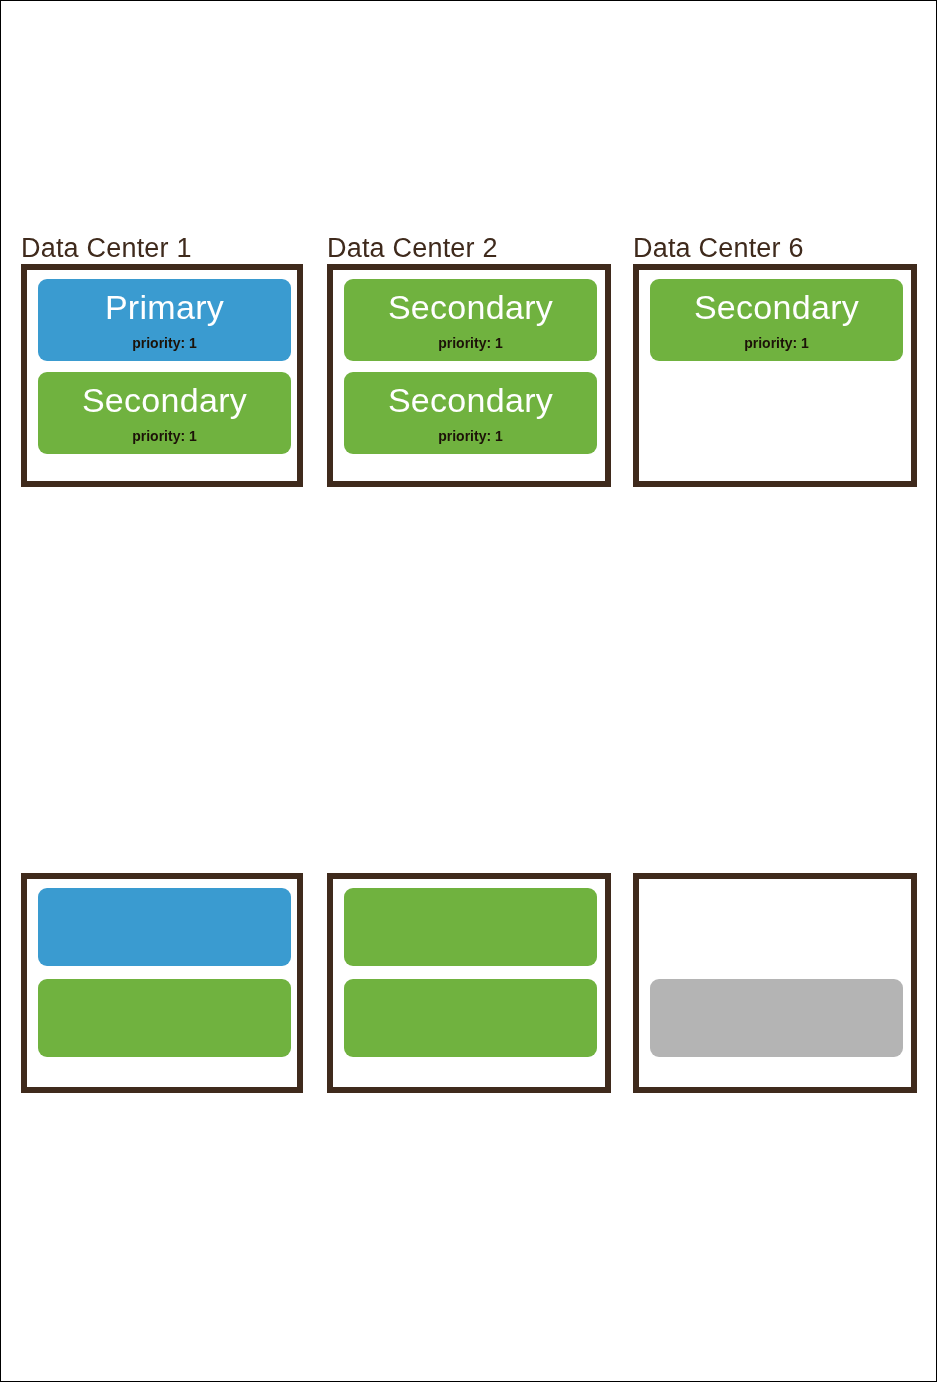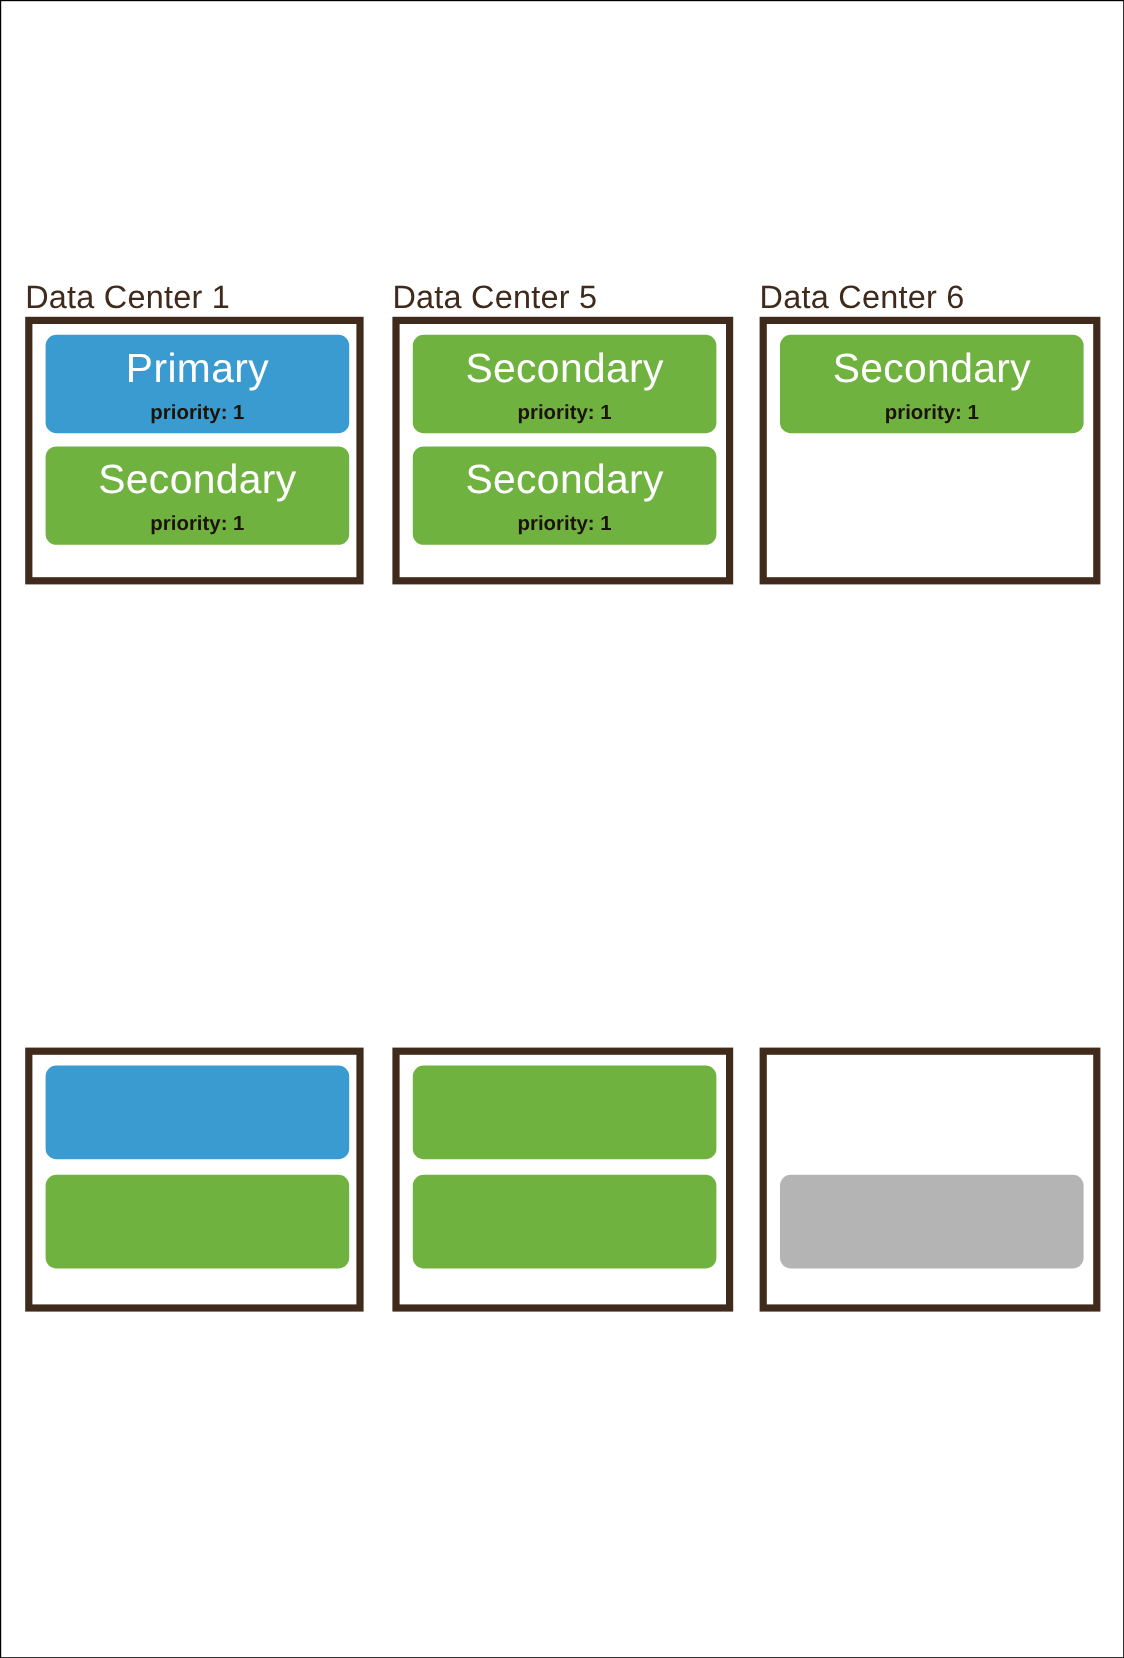--- a/index.html
+++ b/index.html
@@ -68,21 +68,21 @@
     font-weight: 400;
     color: #ffffff;
     line-height: 36px;
     letter-spacing: 0.3px;
     white-space: nowrap;
     margin: 0;
   }
 
   .node-priority {
     font-family: "Liberation Sans", sans-serif;
-    font-size: 17px;
+    font-size: 14px;
     font-weight: 700;
     color: #1c1208;
     line-height: 15px;
     white-space: nowrap;
     margin-top: 11px;
   }
 </style>
 </head>
 <body>
 
@@ -96,21 +96,21 @@
         <div class="node-priority">priority: 1</div>
       </div>
       <div class="node secondary" style="left:11px; top:102px; width:253px; height:82px;">
         <div class="node-label">Secondary</div>
         <div class="node-priority">priority: 1</div>
       </div>
     </div>
   </div>
 
   <div class="dc-group" style="left:326px; top:232px; width:284px; height:254px;">
-    <div class="dc-title">Data Center 5</div>
+    <div class="dc-title">Data Center 2</div>
     <div class="dc-frame" style="left:0px; top:31px; width:284px; height:223px;">
       <div class="node secondary" style="left:11px; top:9px; width:253px; height:82px;">
         <div class="node-label">Secondary</div>
         <div class="node-priority">priority: 1</div>
       </div>
       <div class="node secondary" style="left:11px; top:102px; width:253px; height:82px;">
         <div class="node-label">Secondary</div>
         <div class="node-priority">priority: 1</div>
       </div>
     </div>

